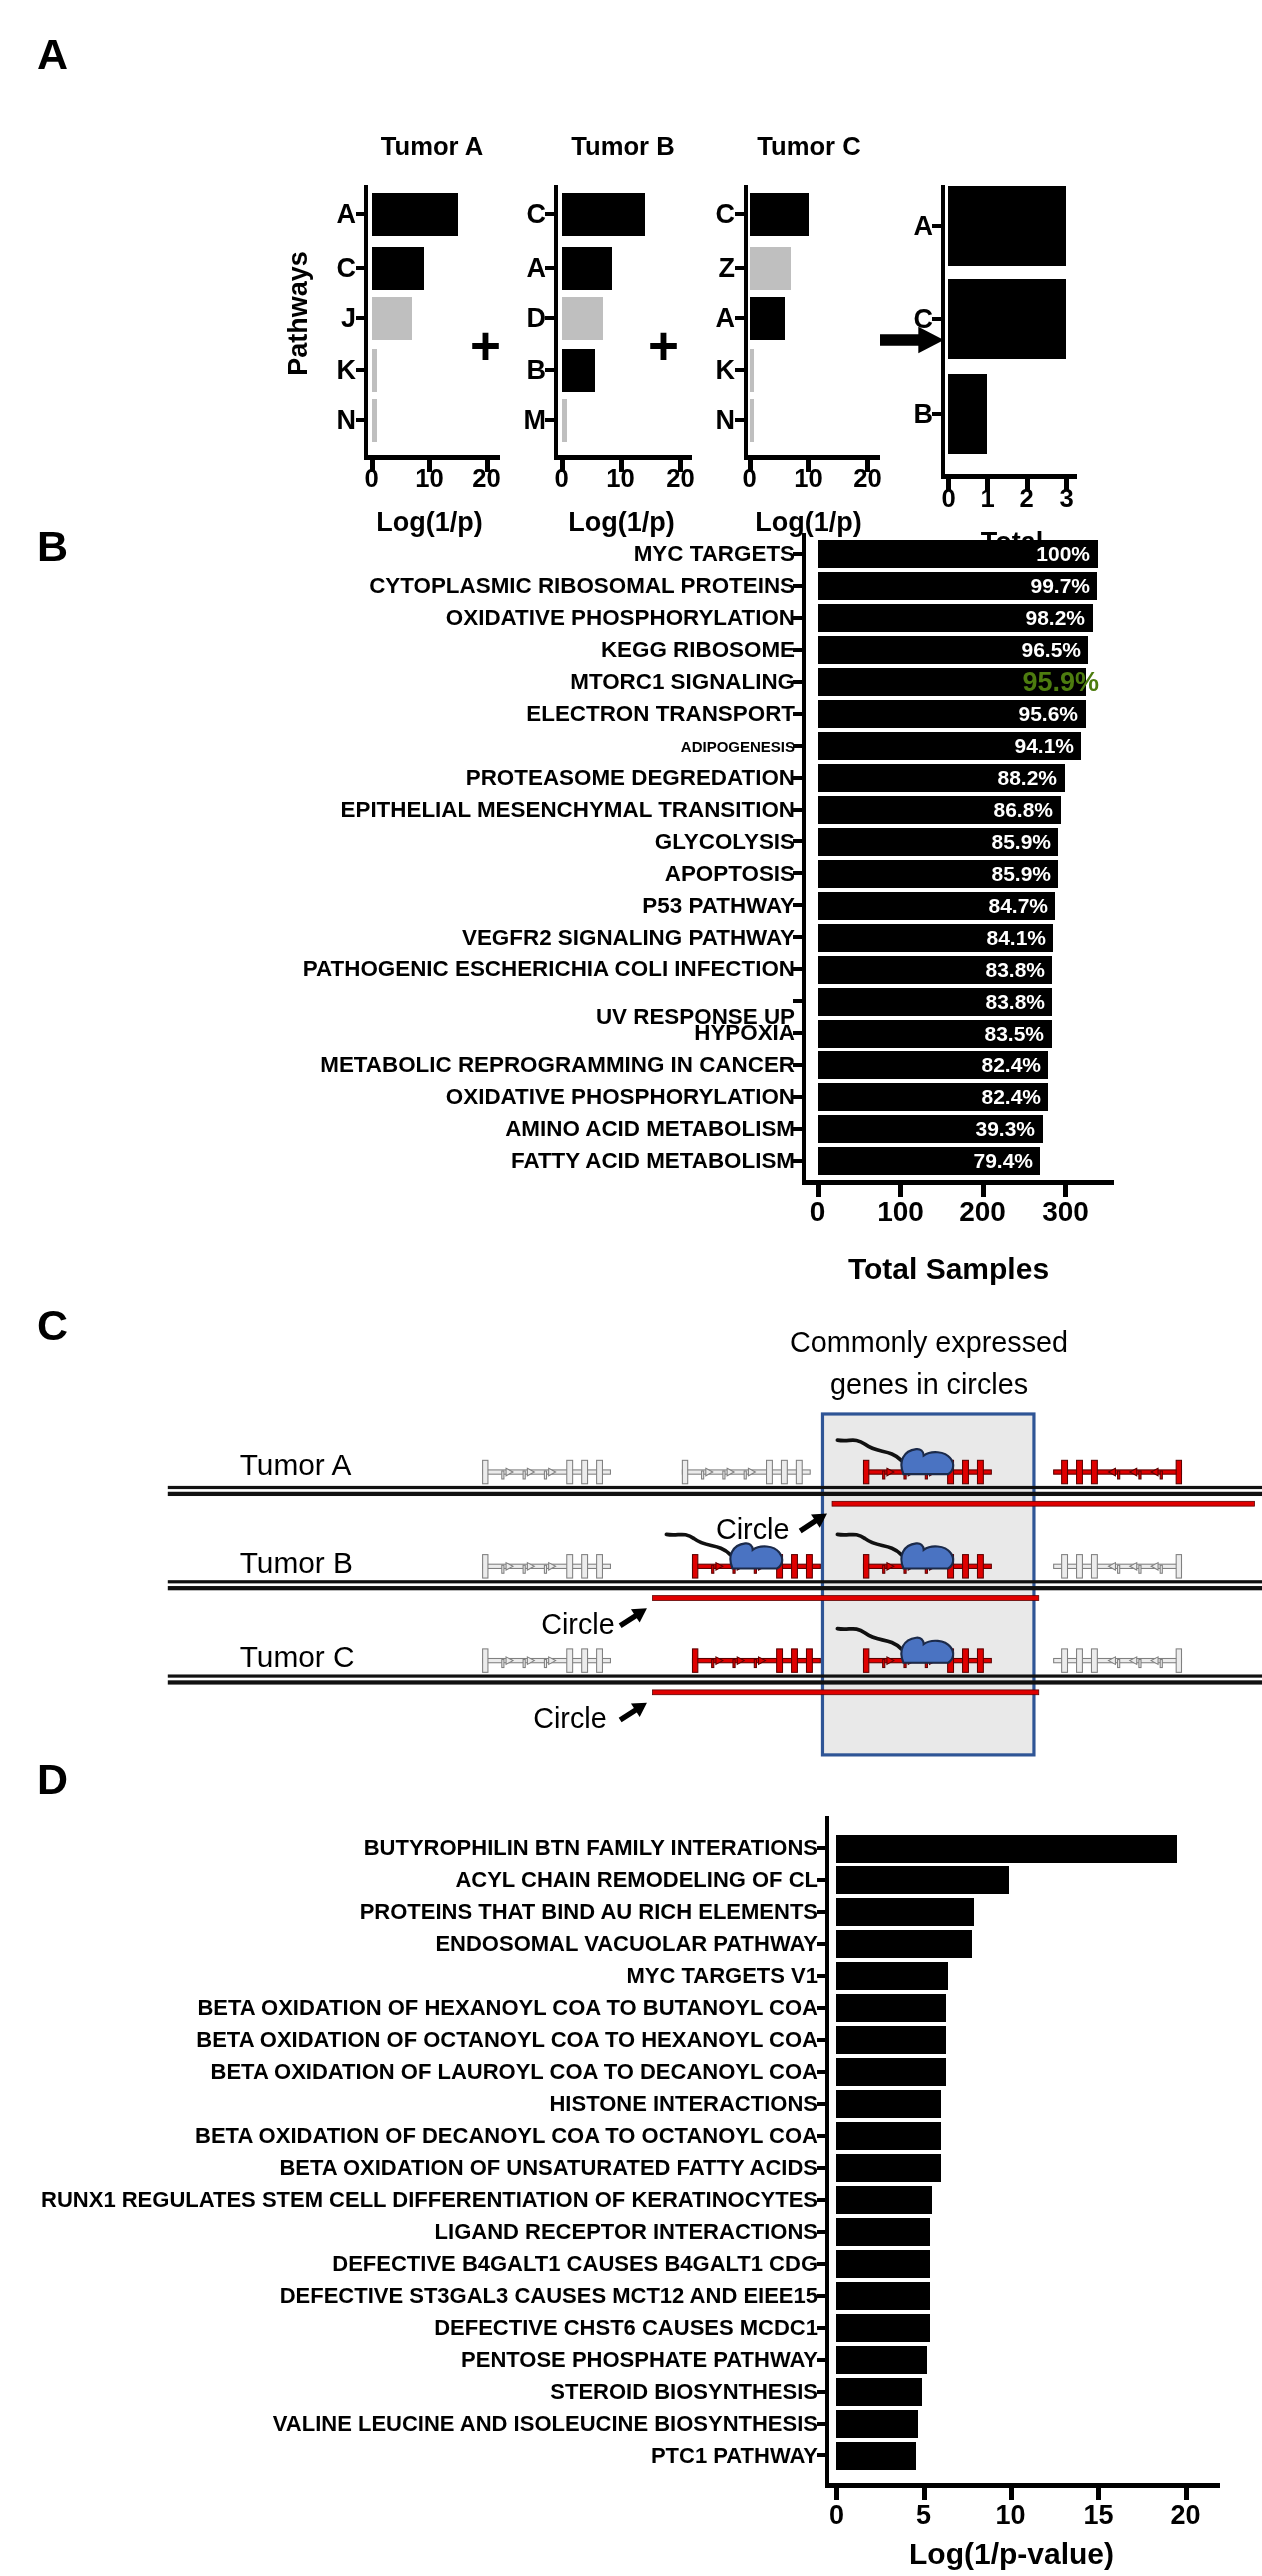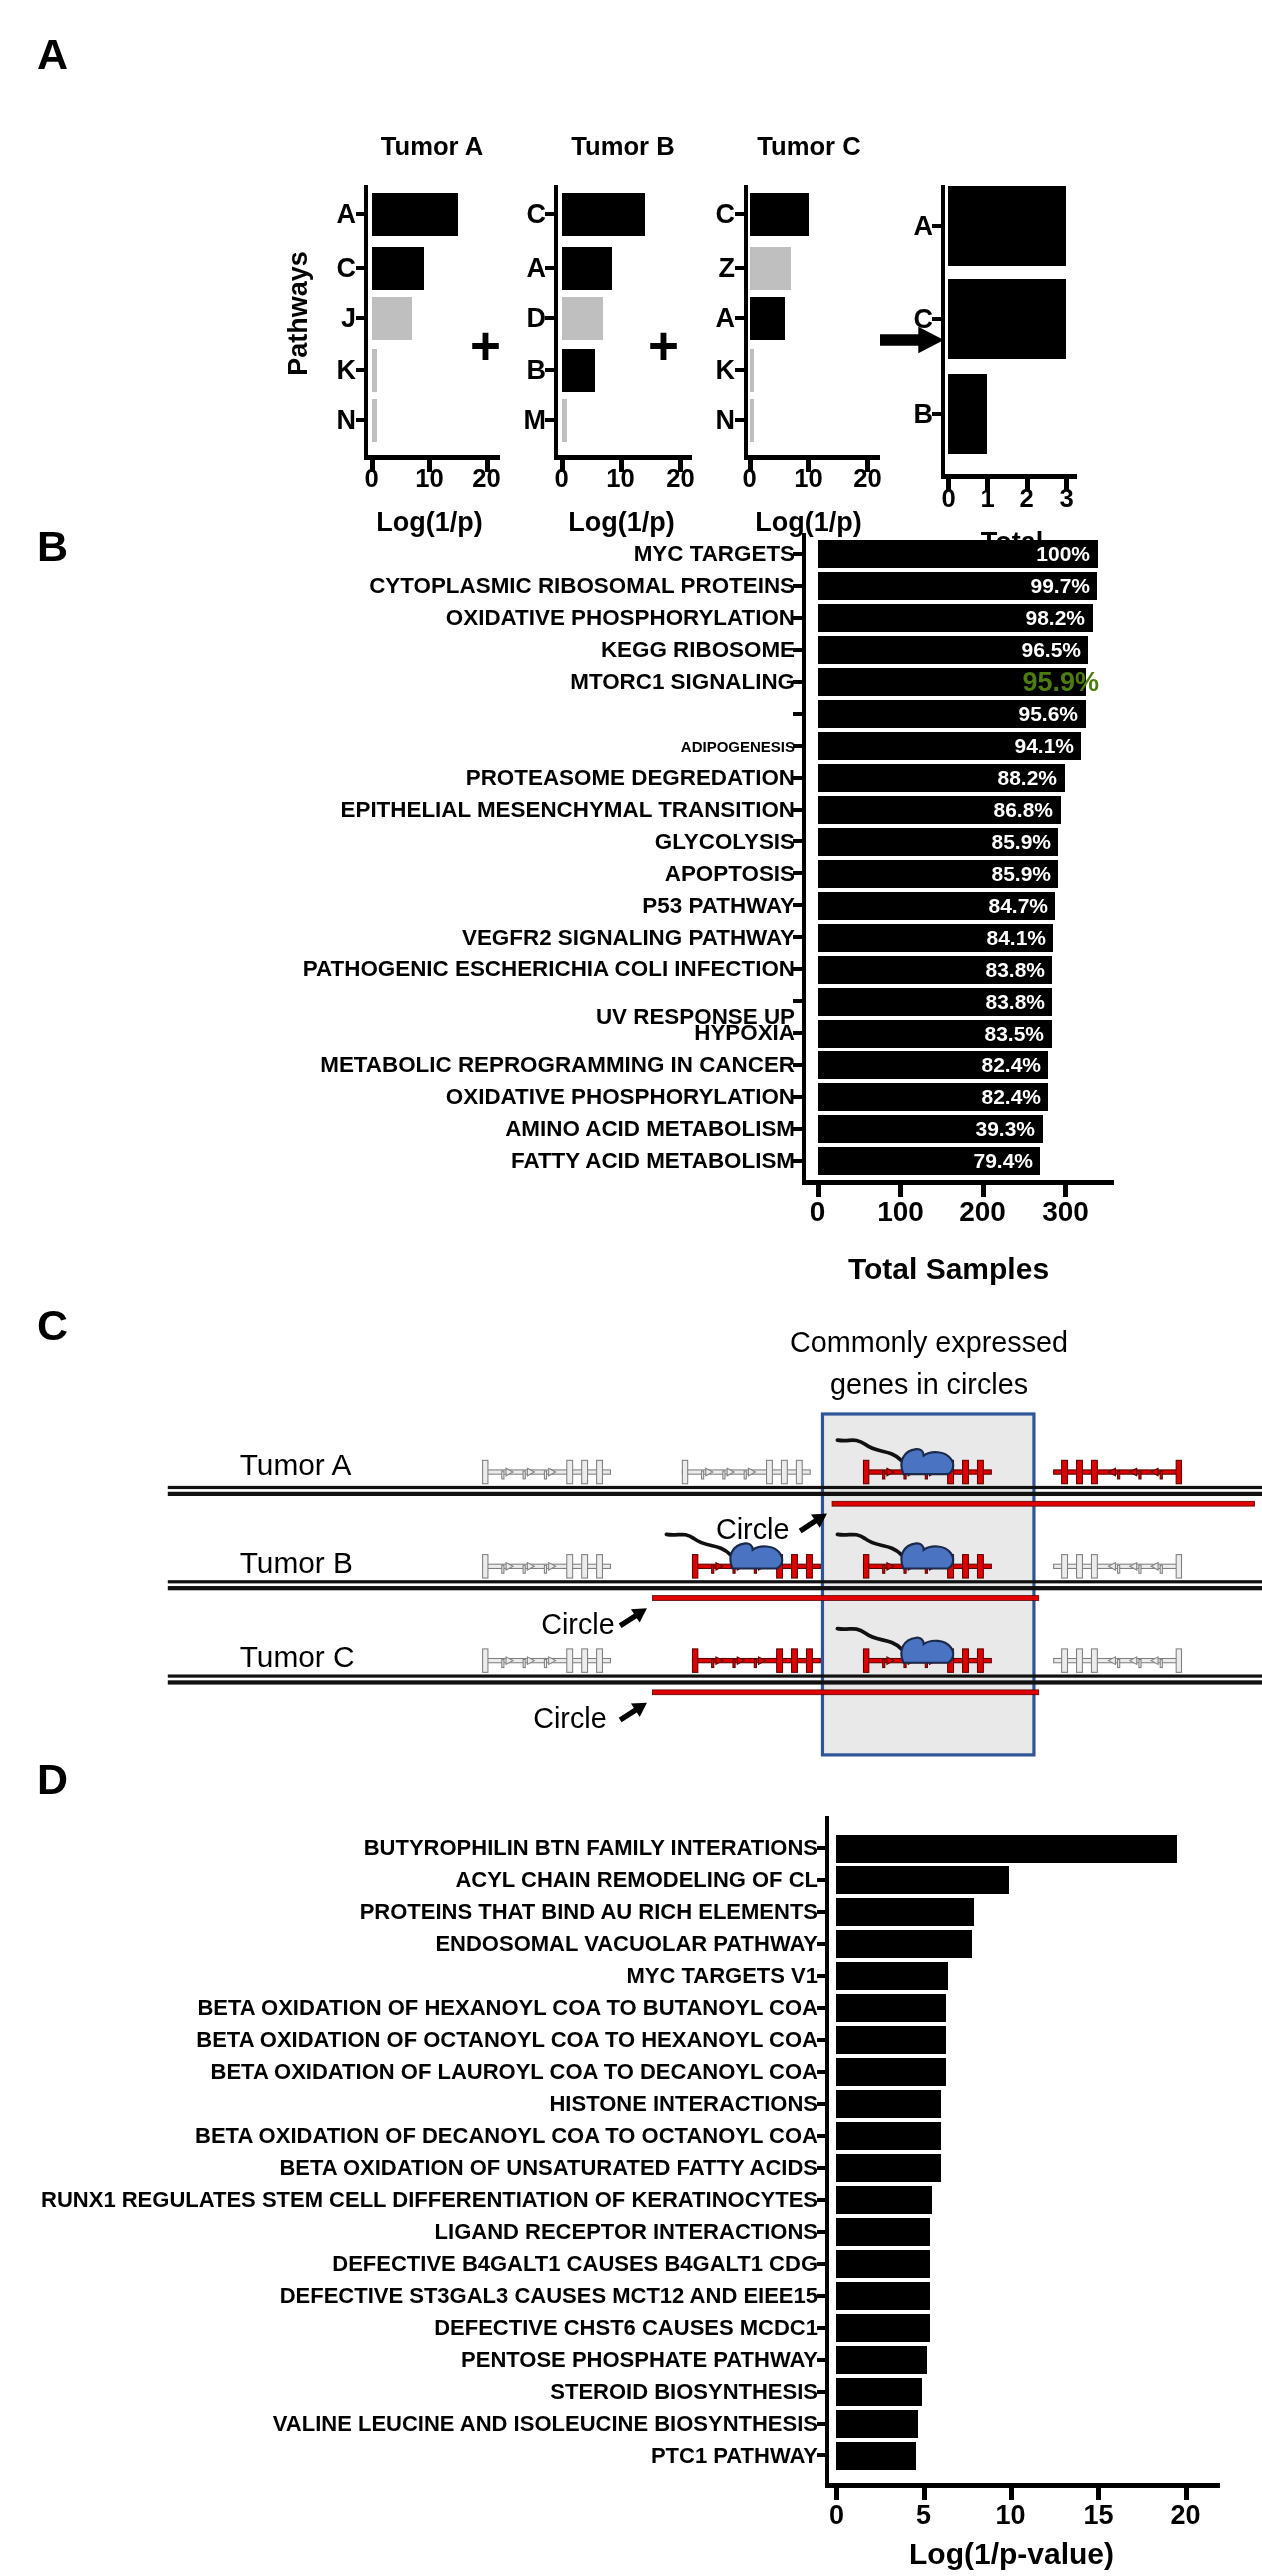--- a/index.html
+++ b/index.html
@@ -262,20 +262,21 @@
     <div style="position: absolute; left: 818px; top: 604px; width: 267px; height: 28px; display: flex; align-items: center; justify-content: flex-end; color: rgb(255, 255, 255); font-size: 21px; font-weight: 600;">98.2%</div>
     <div style="position: absolute; left: 818px; top: 636px; width: 270px; height: 28px; background: rgb(0, 0, 0);"></div>
     <div style="position: absolute; left: 270px; top: 634px; width: 525px; height: 32px; display: flex; align-items: center; justify-content: flex-end; font-size: 22.4px; font-weight: 700; white-space: nowrap;">KEGG RIBOSOME</div>
     <div style="position: absolute; left: 793px; top: 648px; width: 8.5px; height: 4.3px; background: rgb(0, 0, 0);"></div>
     <div style="position: absolute; left: 818px; top: 636px; width: 263px; height: 28px; display: flex; align-items: center; justify-content: flex-end; color: rgb(255, 255, 255); font-size: 21px; font-weight: 600;">96.5%</div>
     <div style="position: absolute; left: 818px; top: 668px; width: 268px; height: 28px; background: rgb(0, 0, 0);"></div>
     <div style="position: absolute; left: 270px; top: 666px; width: 525px; height: 32px; display: flex; align-items: center; justify-content: flex-end; font-size: 22.4px; font-weight: 700; white-space: nowrap;">MTORC1 SIGNALING</div>
     <div style="position: absolute; left: 793px; top: 680px; width: 8.5px; height: 4.3px; background: rgb(0, 0, 0);"></div>
     <div style="position: absolute; left: 838px; top: 668px; width: 261px; height: 28px; display: flex; align-items: center; justify-content: flex-end; color: #4d7c0f; font-size: 27px; font-weight: 600;">95.9%</div>
     <div style="position: absolute; left: 818px; top: 700px; width: 268px; height: 28px; background: rgb(0, 0, 0);"></div>
+    <div style="position: absolute; left: 270px; top: 698px; width: 525px; height: 32px; display: flex; align-items: center; justify-content: flex-end; font-size: 22.4px; font-weight: 700; white-space: nowrap;">ELECTRON TRANSPORT</div>
     <div style="position: absolute; left: 793px; top: 712px; width: 8.5px; height: 4.3px; background: rgb(0, 0, 0);"></div>
     <div style="position: absolute; left: 818px; top: 700px; width: 260px; height: 28px; display: flex; align-items: center; justify-content: flex-end; color: rgb(255, 255, 255); font-size: 21px; font-weight: 600;">95.6%</div>
     <div style="position: absolute; left: 818px; top: 732px; width: 263px; height: 28px; background: rgb(0, 0, 0);"></div>
     <div style="position: absolute; left: 270px; top: 730px; width: 525px; height: 32px; display: flex; align-items: center; justify-content: flex-end; font-size: 15px; font-weight: 700; white-space: nowrap;">ADIPOGENESIS</div>
     <div style="position: absolute; left: 793px; top: 744px; width: 8.5px; height: 4.3px; background: rgb(0, 0, 0);"></div>
     <div style="position: absolute; left: 818px; top: 732px; width: 256px; height: 28px; display: flex; align-items: center; justify-content: flex-end; color: rgb(255, 255, 255); font-size: 21px; font-weight: 600;">94.1%</div>
     <div style="position: absolute; left: 818px; top: 764px; width: 247px; height: 28px; background: rgb(0, 0, 0);"></div>
     <div style="position: absolute; left: 270px; top: 762px; width: 525px; height: 32px; display: flex; align-items: center; justify-content: flex-end; font-size: 22.4px; font-weight: 700; white-space: nowrap;">PROTEASOME DEGREDATION</div>
     <div style="position: absolute; left: 793px; top: 776px; width: 8.5px; height: 4.3px; background: rgb(0, 0, 0);"></div>
     <div style="position: absolute; left: 818px; top: 764px; width: 239px; height: 28px; display: flex; align-items: center; justify-content: flex-end; color: rgb(255, 255, 255); font-size: 21px; font-weight: 600;">88.2%</div>

